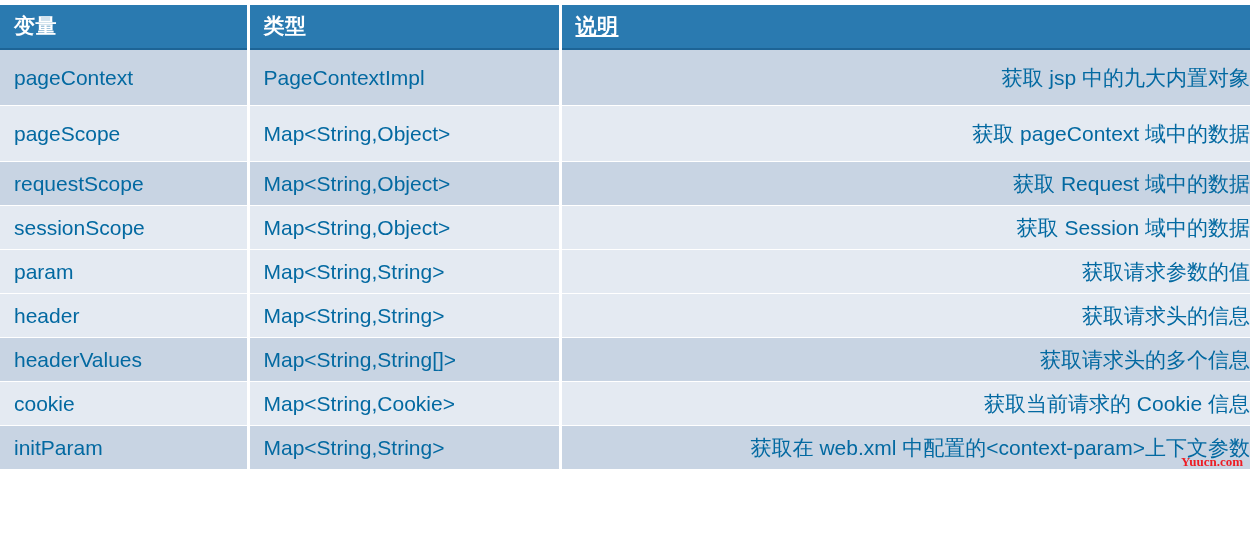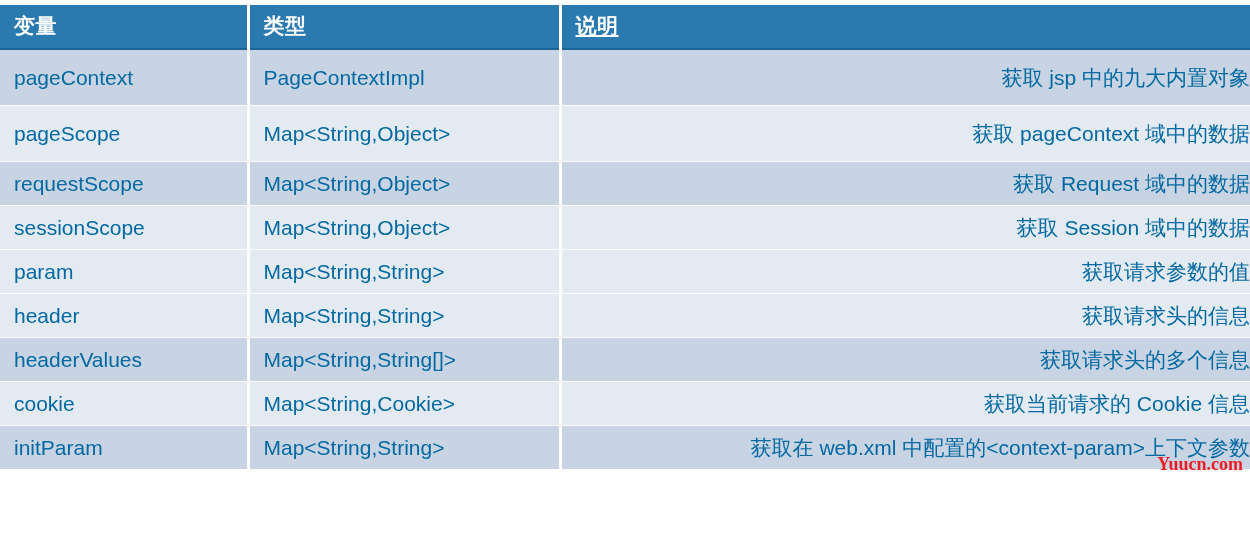--- a/index.html
+++ b/index.html
@@ -68,21 +68,21 @@
 
   tbody tr.r-tall td { height: 55px; }
   tbody tr.r-norm td { height: 43px; }
 
   .watermark {
     position: absolute;
     right: 7px;
     top: 455px;
     color: #ee1c23;
     font-family: "Liberation Serif", "DejaVu Serif", serif;
-    font-size: 18px;
+    font-size: 13px;
     font-weight: bold;
     letter-spacing: 0px;
     pointer-events: none;
     line-height: 1;
   }
 </style>
 </head>
 <body>
 
 <div class="table-wrap">

